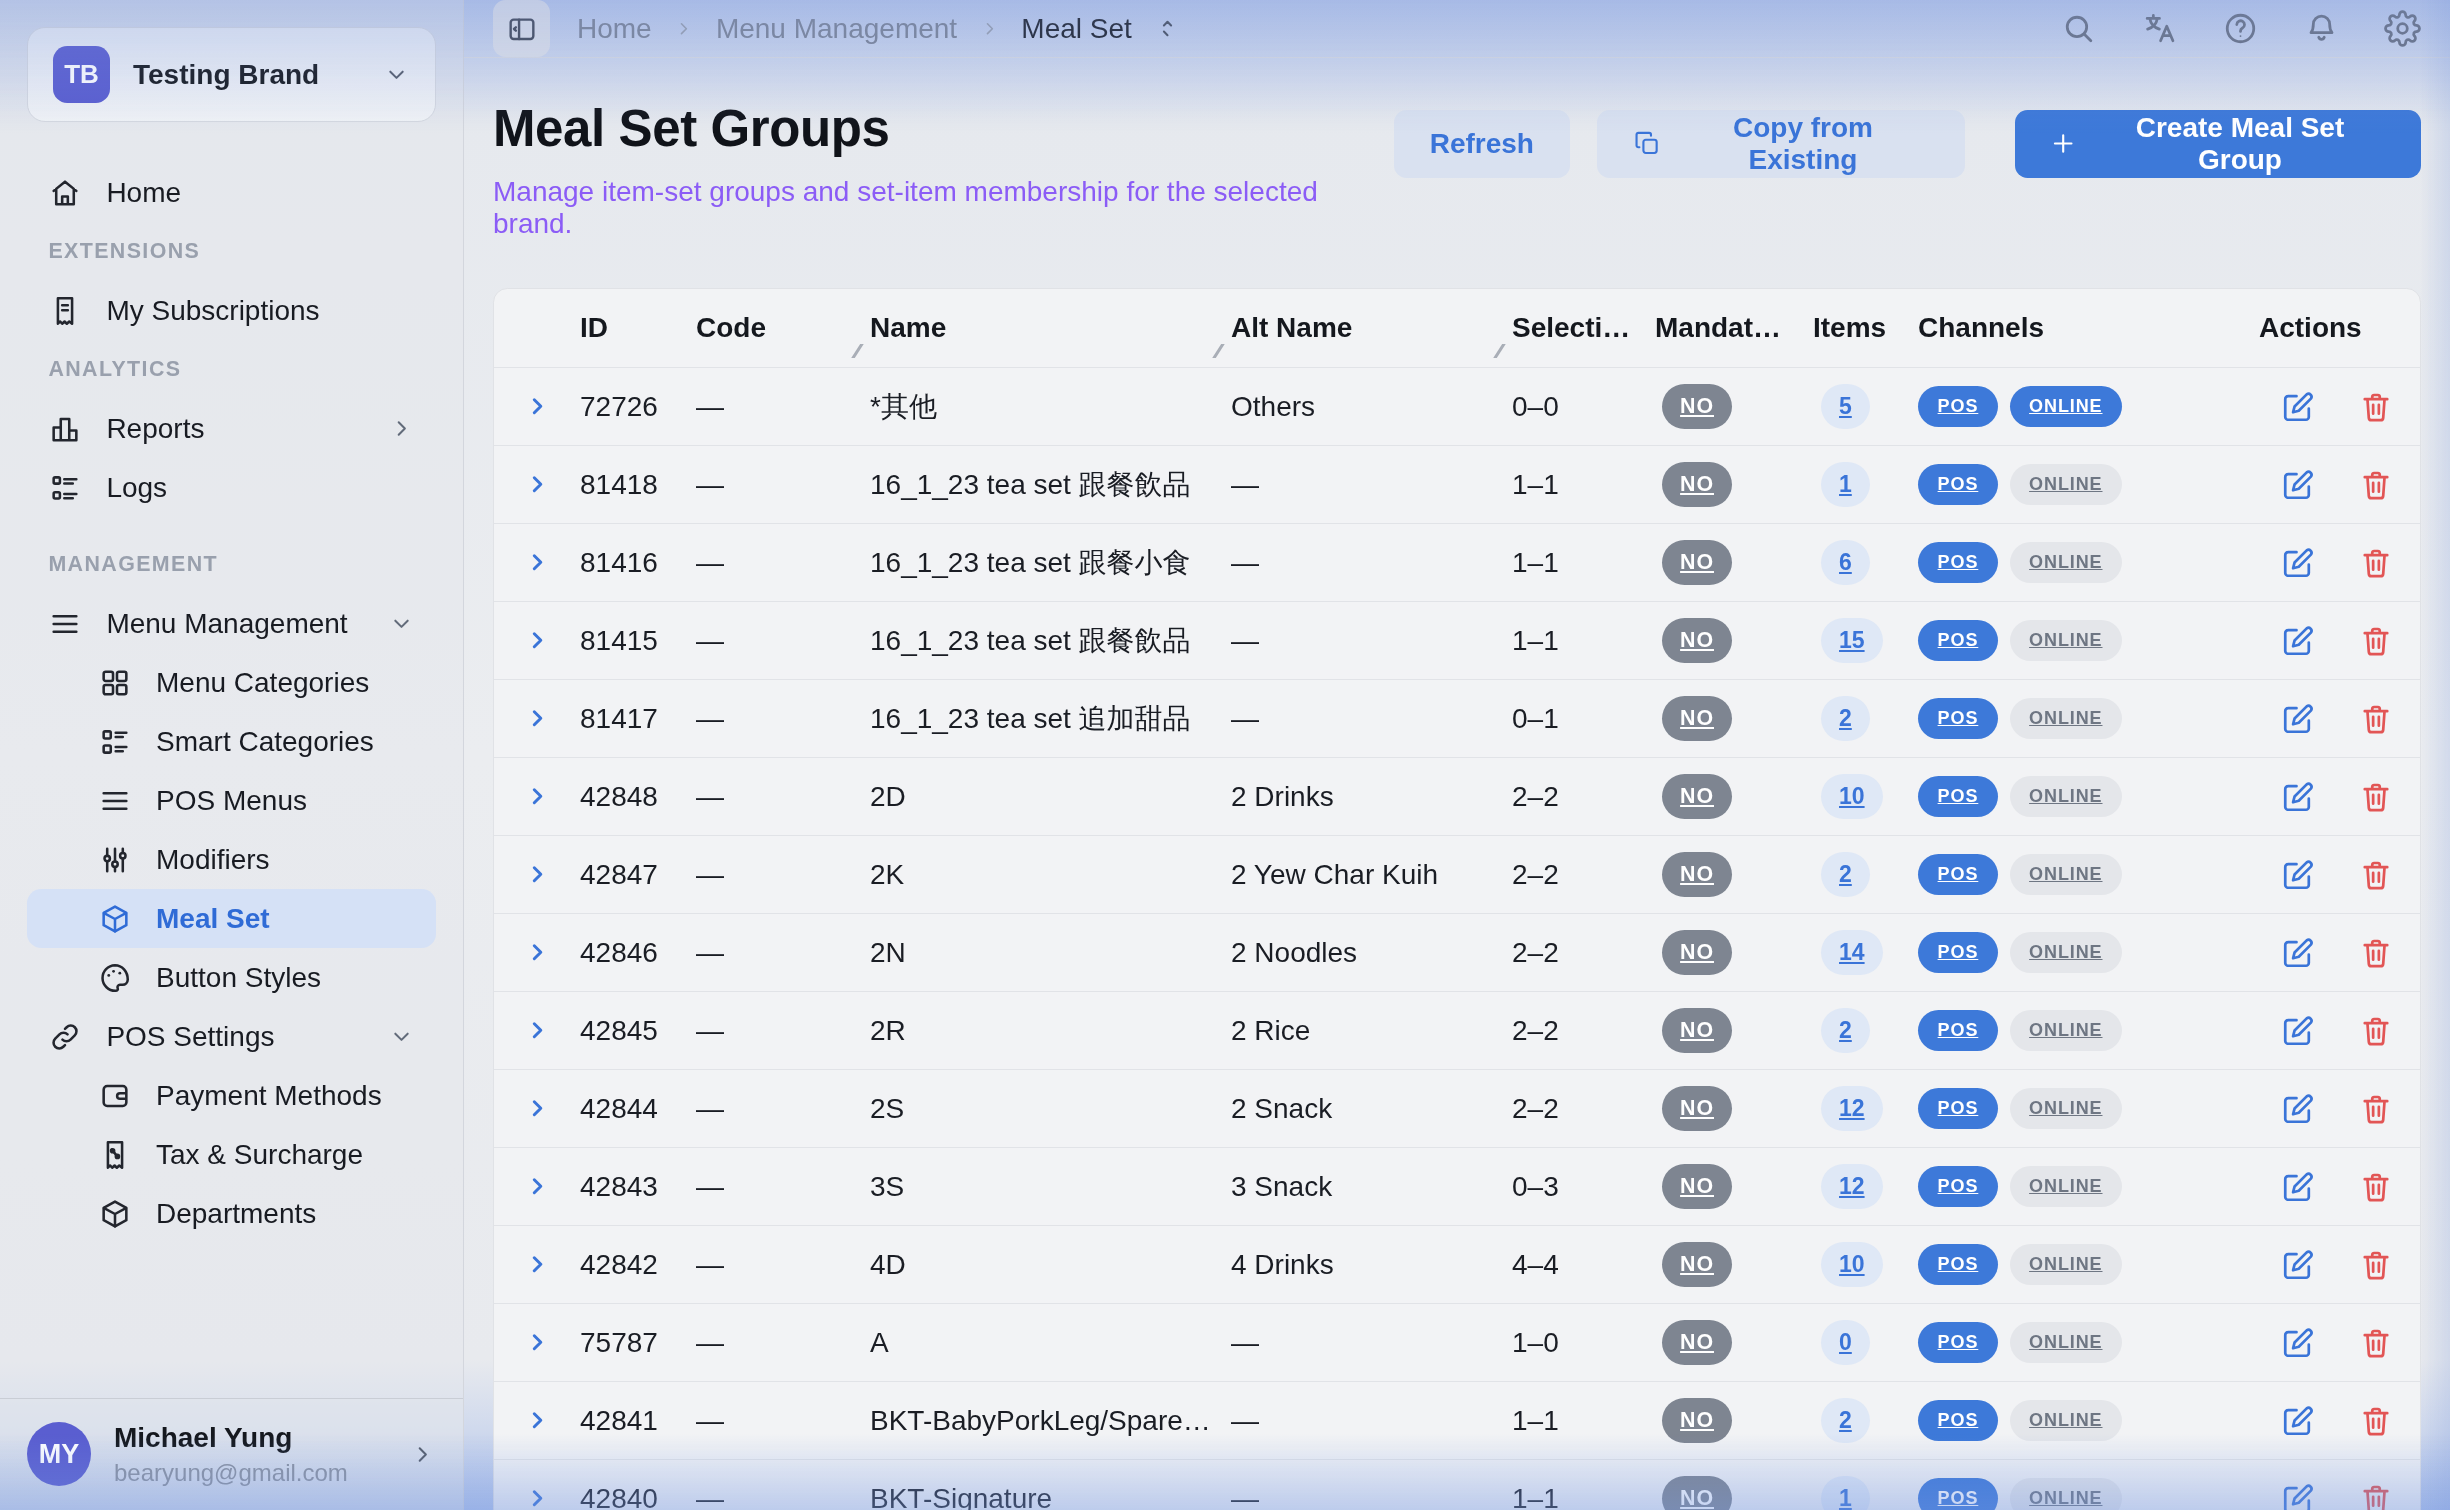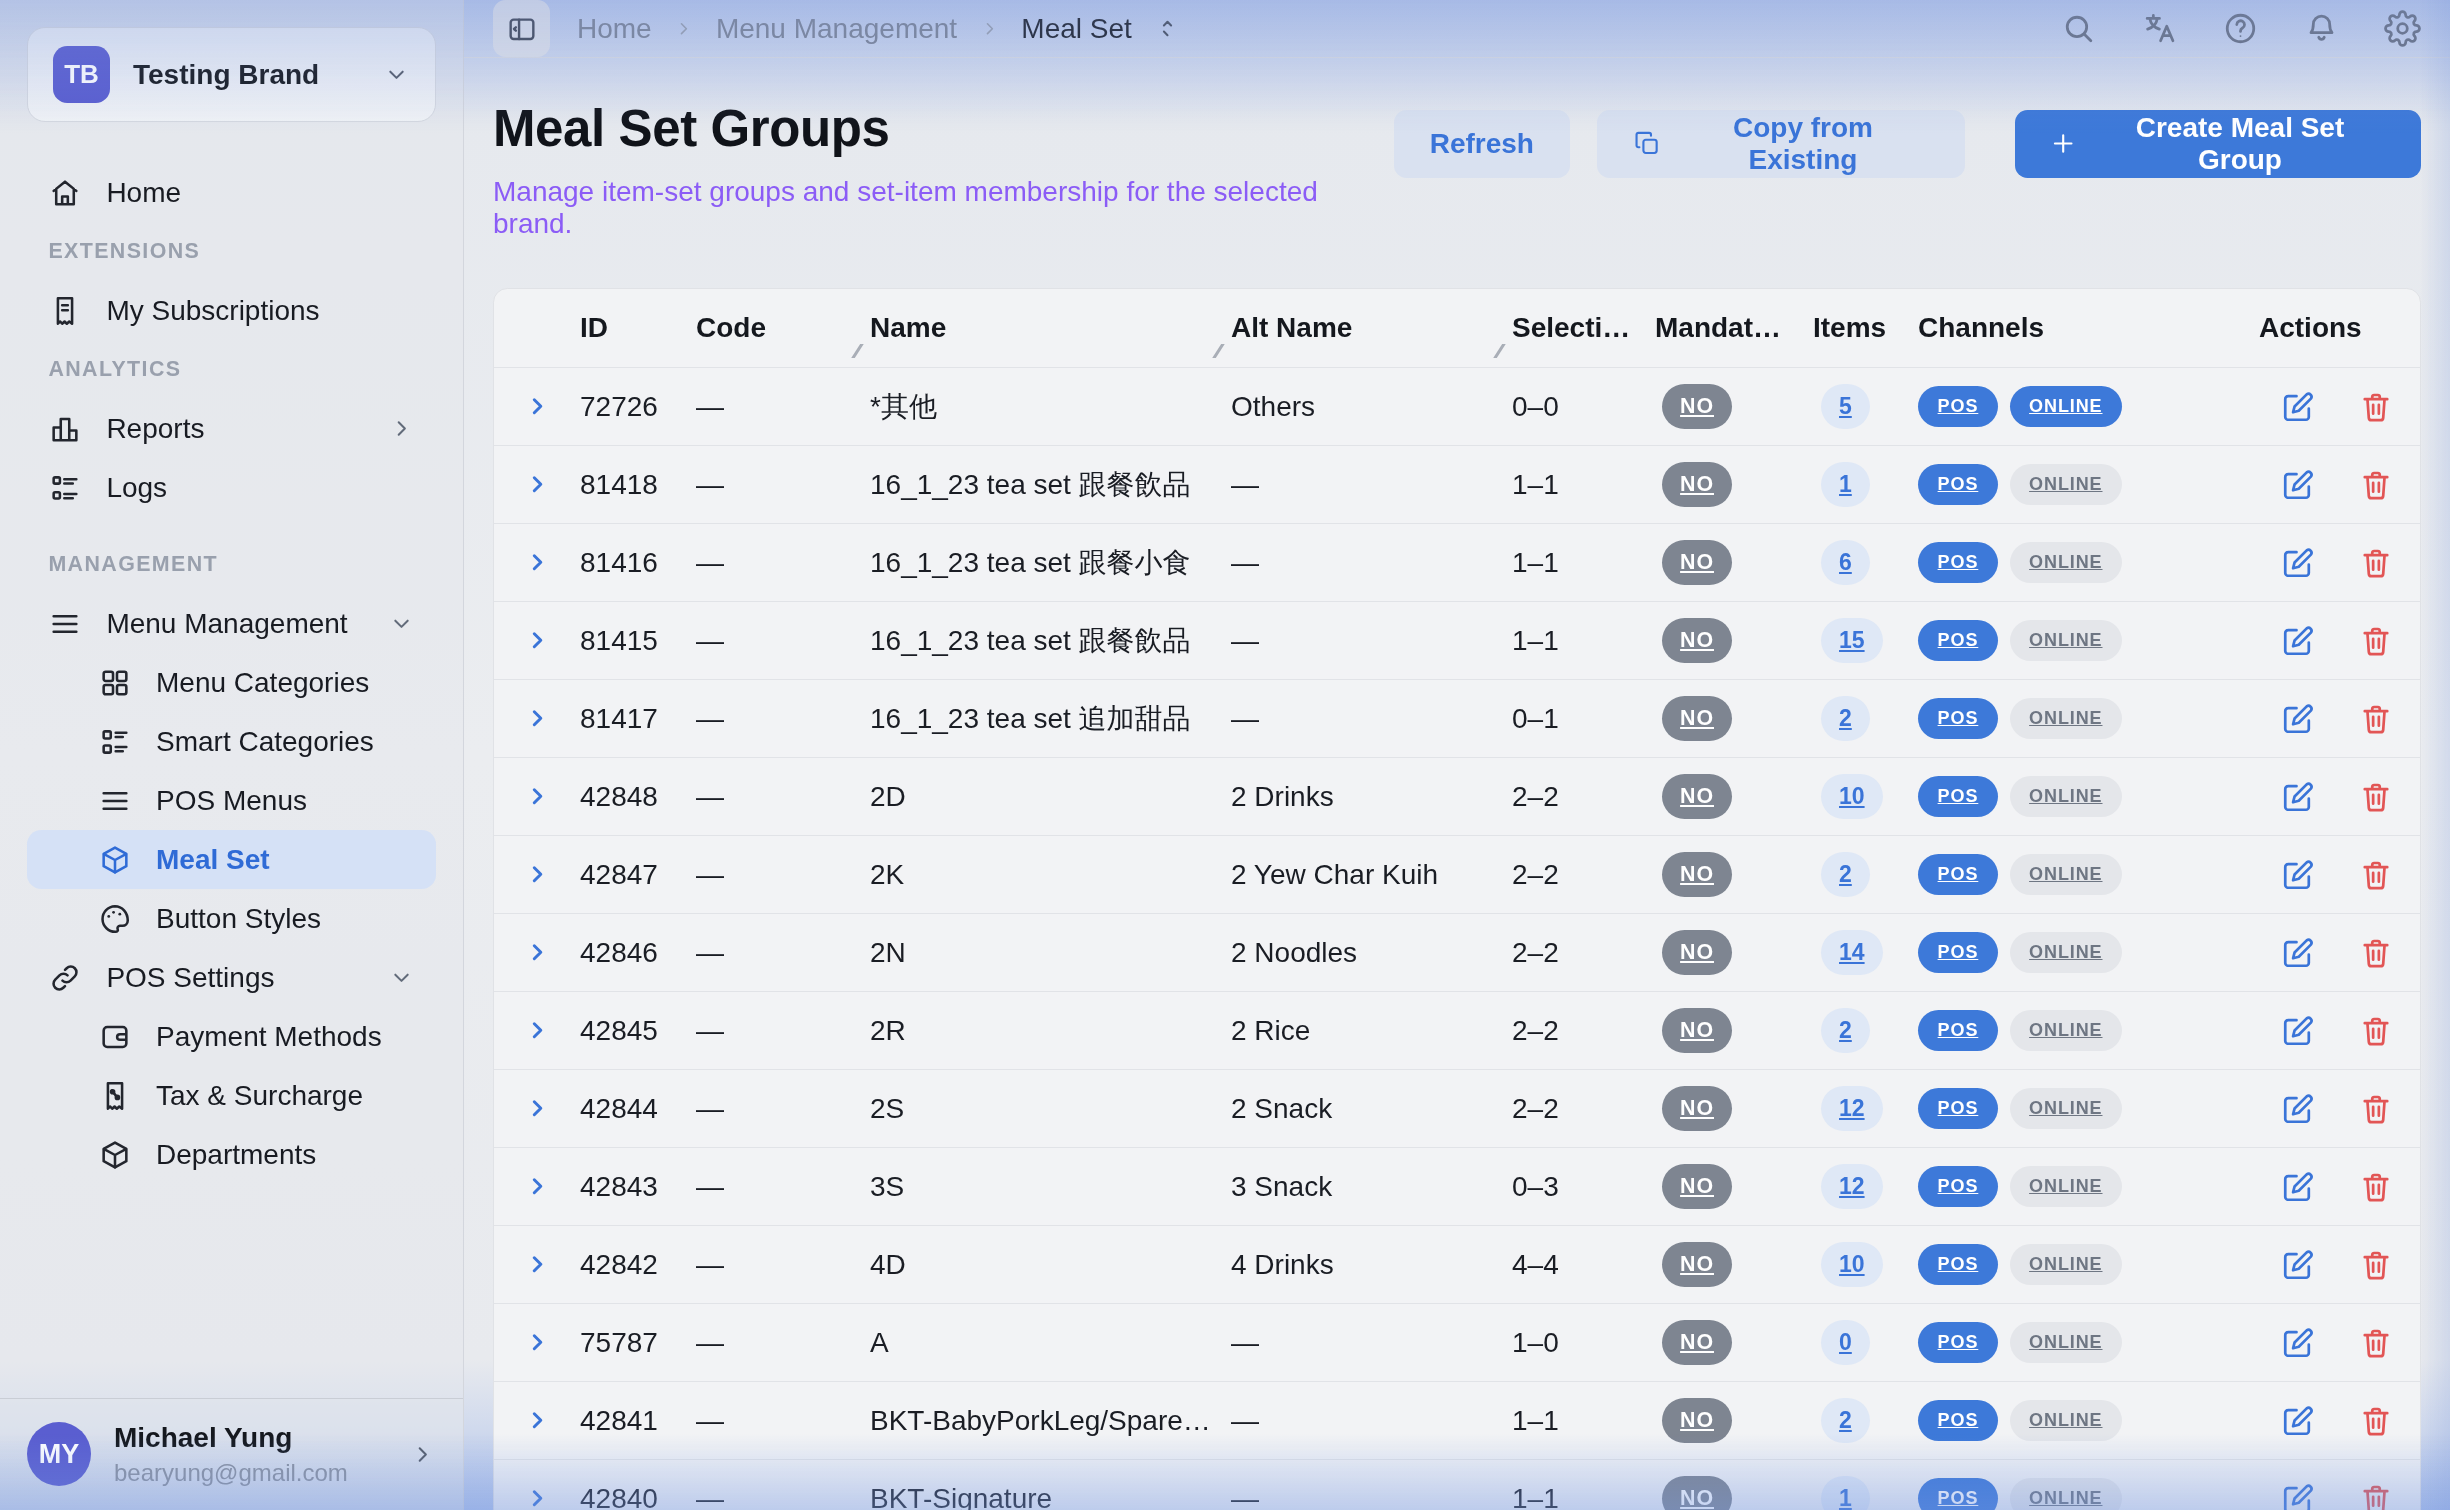--- a/index.html
+++ b/index.html
@@ -204,20 +204,31 @@
         <span class="lbl">Smart Categories</span>
       </div>
       <div class="nav-item indent">
         <span class="icon">
           <svg viewBox="0 0 24 24" fill="none" stroke="currentColor" stroke-width="1.8" stroke-linecap="round" stroke-linejoin="round">
             <path d="M4 6.5h16M4 12h16M4 17.5h16"></path>
           </svg>
         </span>
         <span class="lbl">POS Menus</span>
       </div>
+      <div class="nav-item indent">
+        <span class="icon">
+          <svg viewBox="0 0 24 24" fill="none" stroke="currentColor" stroke-width="1.8" stroke-linecap="round" stroke-linejoin="round">
+            <path d="M6.5 4v5M6.5 13v7M12 4v9M12 17v3M17.5 4v3M17.5 11v9"></path>
+            <circle cx="6.5" cy="11" r="1.9"></circle>
+            <circle cx="12" cy="15" r="1.9"></circle>
+            <circle cx="17.5" cy="9" r="1.9"></circle>
+          </svg>
+        </span>
+        <span class="lbl">Modifiers</span>
+      </div>
       <div class="nav-item indent active">
         <span class="icon">
           <svg viewBox="0 0 24 24" fill="none" stroke="currentColor" stroke-width="1.8" stroke-linecap="round" stroke-linejoin="round">
             <path d="M12 3.2 20 7.6v8.8L12 20.8 4 16.4V7.6z"></path>
             <path d="M4.3 7.8 12 12l7.7-4.2M12 12v8.6"></path>
           </svg>
         </span>
         <span class="lbl">Meal Set</span>
       </div>
       <div class="nav-item indent">

